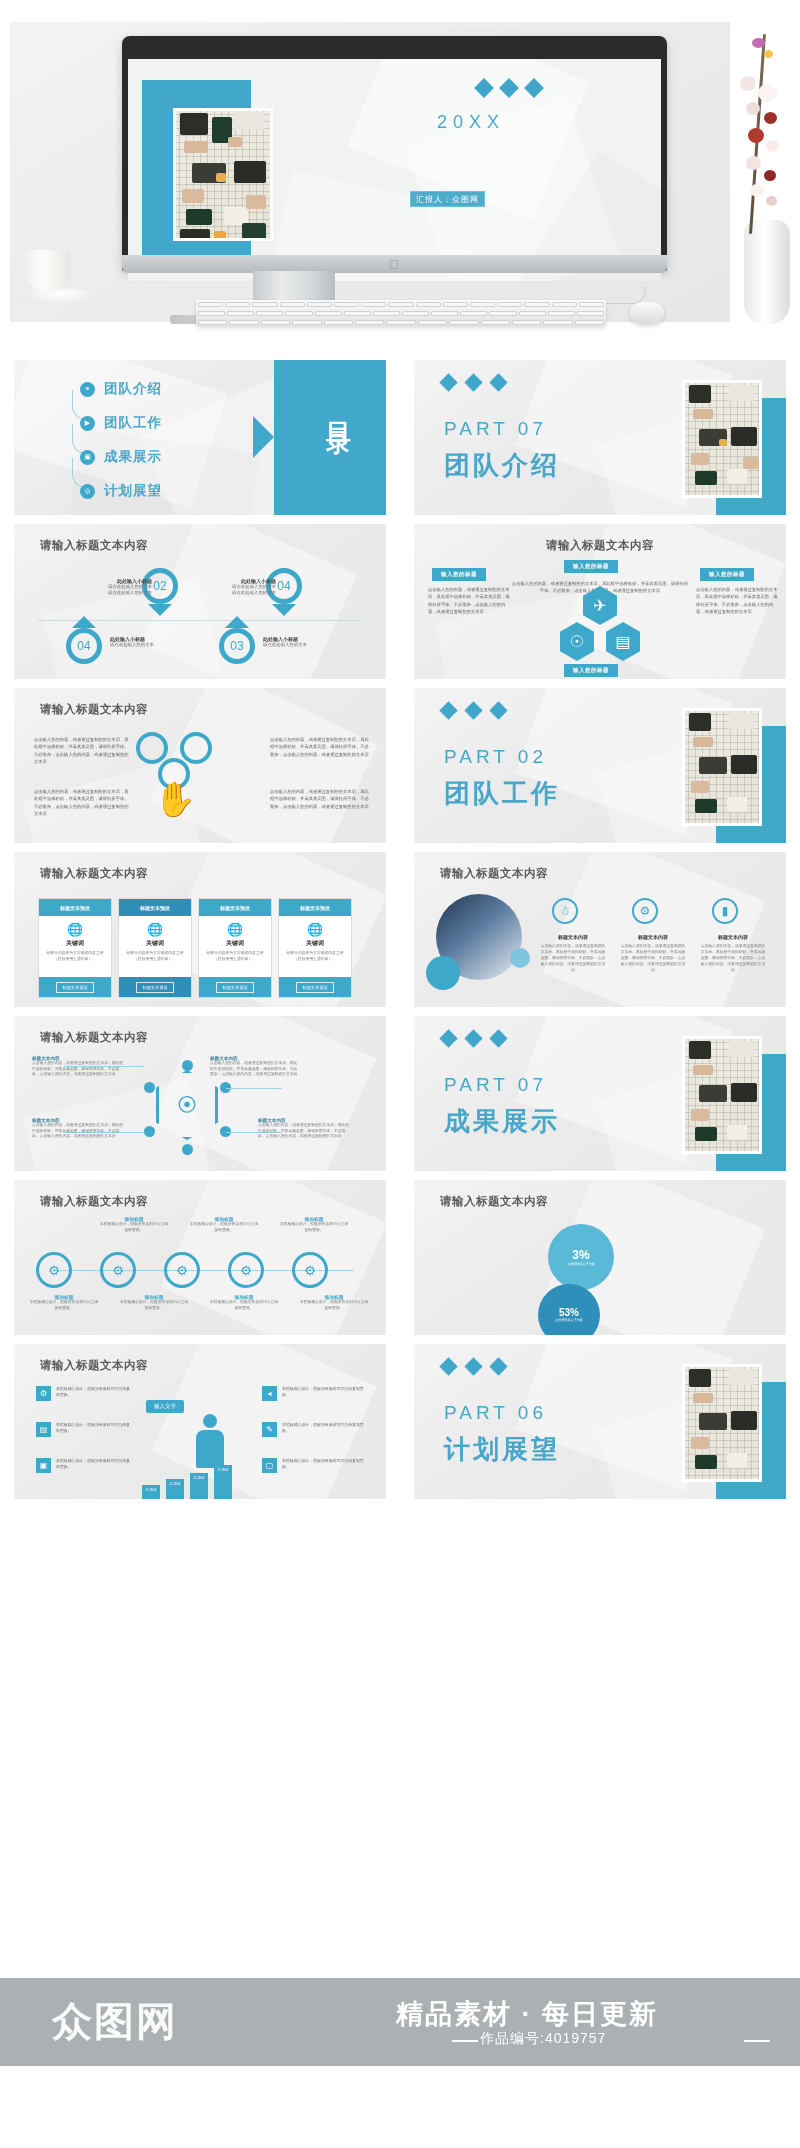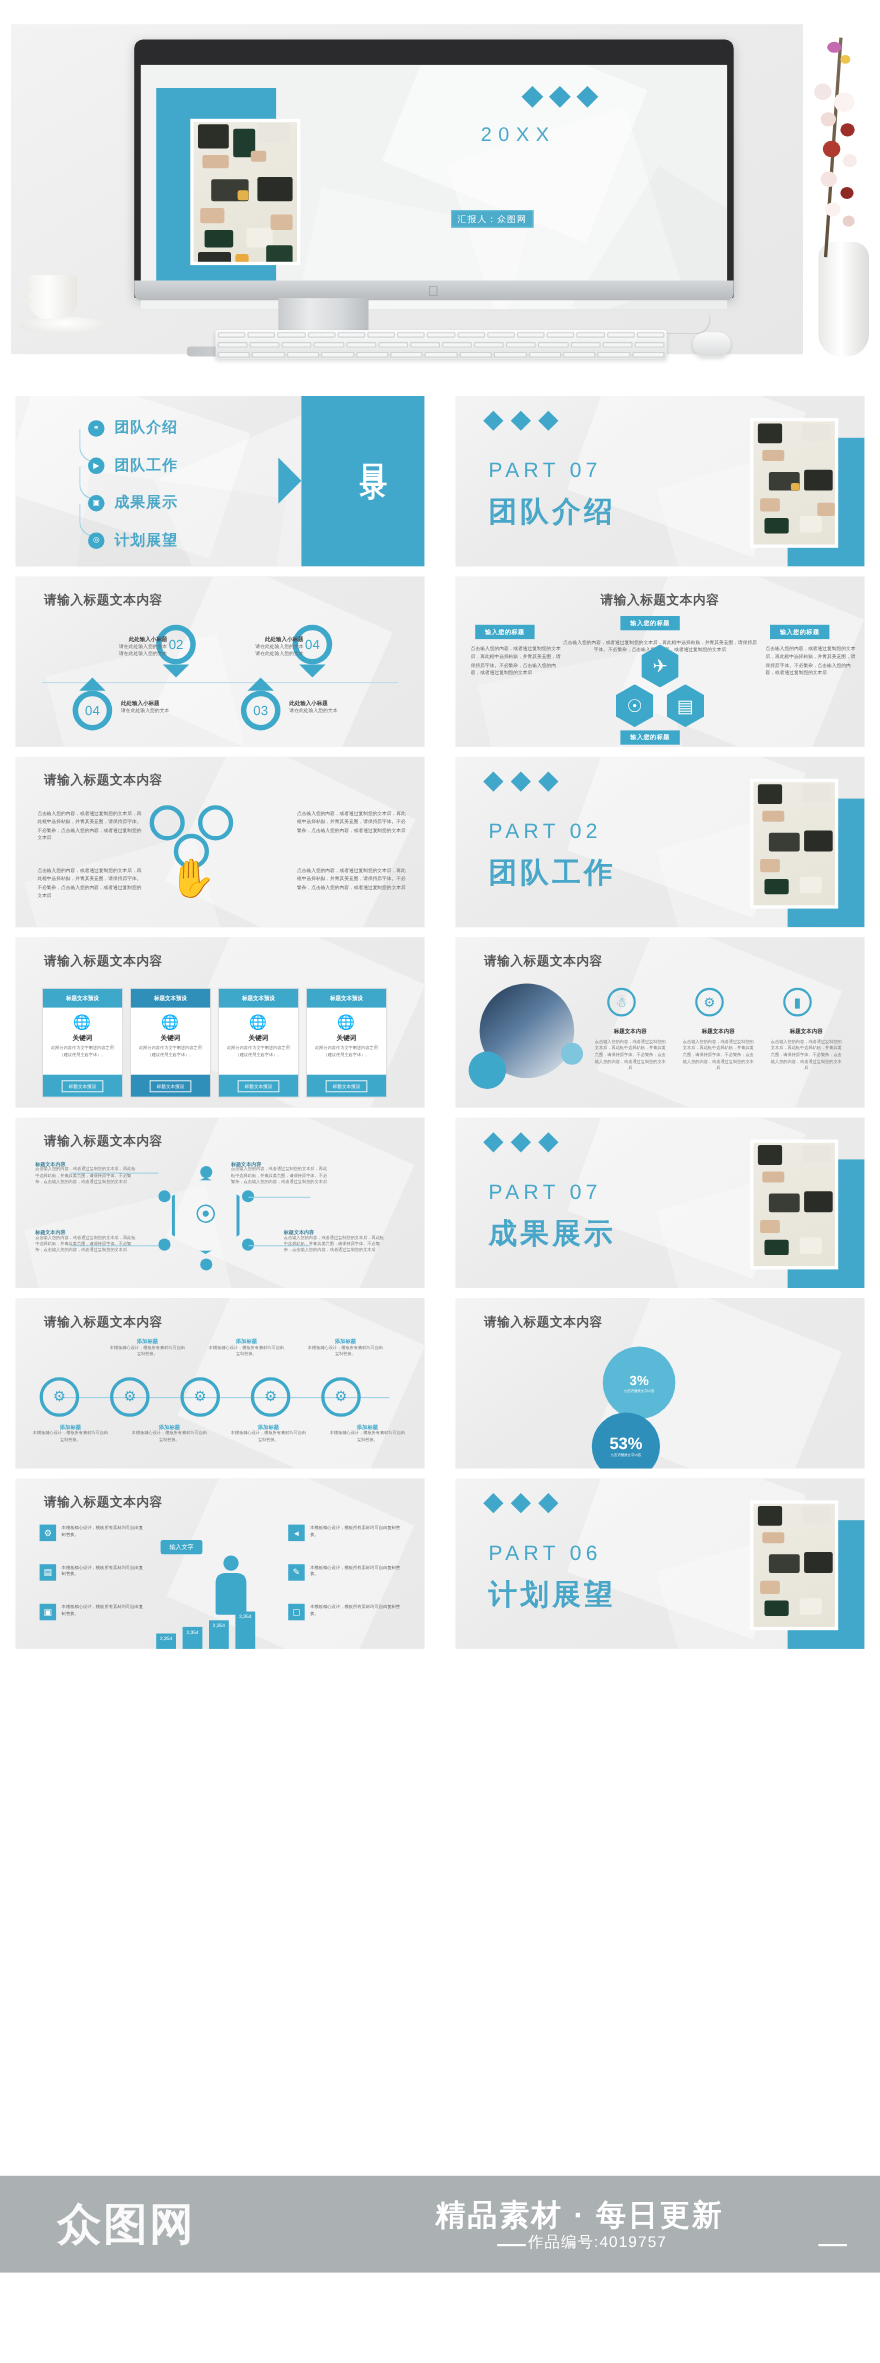--- a/index.html
+++ b/index.html
@@ -693,21 +693,21 @@
       <div class="facets">
           <span style="left:150px;top:10px;width:180px;height:150px;transform:rotate(22deg);background:rgba(255,255,255,.42);"></span>
         </div>
       <div class="s-title">请输入标题文本内容</div>
 
       <div class="bub" style="left:134px;top:44px;width:66px;height:66px;background:#5ab9d6;">
         <span class="pv" style="font-size:12px;">3%</span>
         <span class="pd" style="font-size:3.1px;">点击请替换文字内容</span>
       </div>
       <div class="bub" style="left:124px;top:104px;width:62px;height:62px;background:#2e8fba;">
-        <span class="pv" style="font-size:15px;">53%</span>
+        <span class="pv" style="font-size:10px;">53%</span>
         <span class="pd" style="font-size:3.1px;">点击请替换文字内容</span>
       </div>
     </div>
   </div>
 
   <div class="row">
     <div class="slide left">
       <div class="facets">
           <span style="left:160px;top:0;width:180px;height:150px;transform:rotate(24deg);background:rgba(255,255,255,.42);"></span>
         </div>

